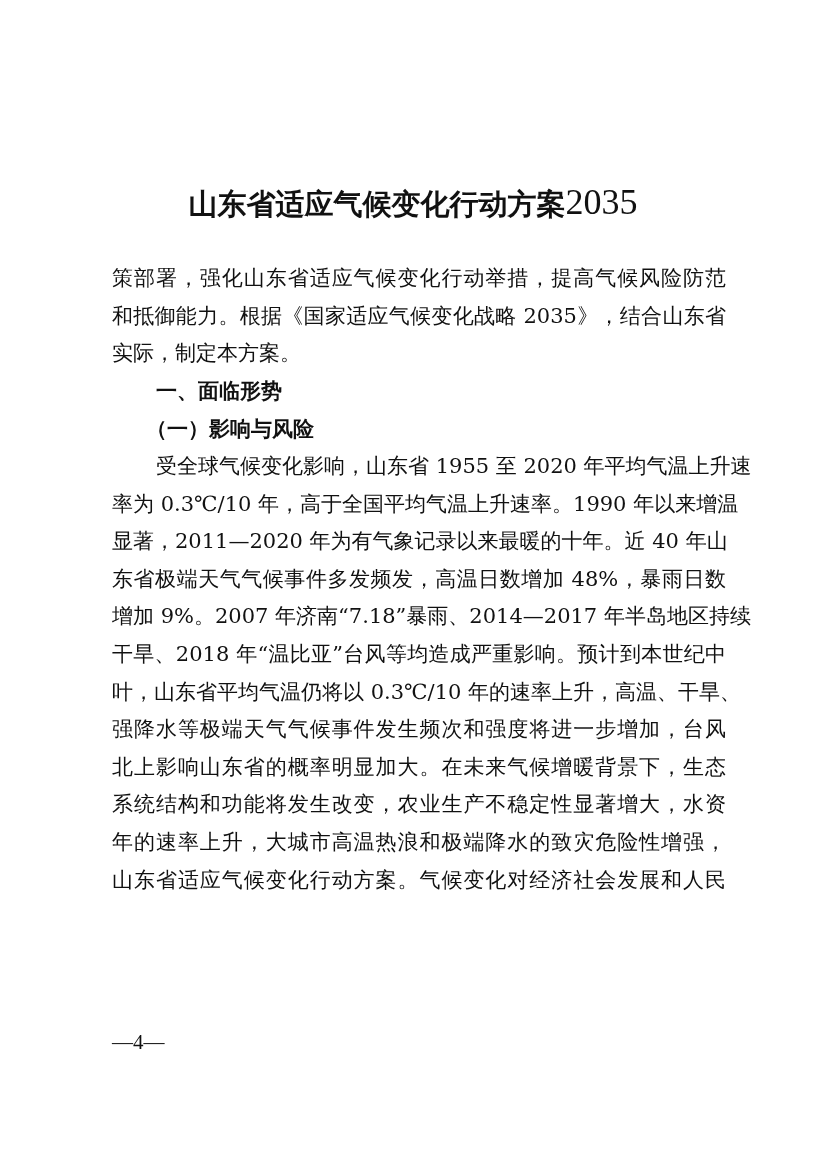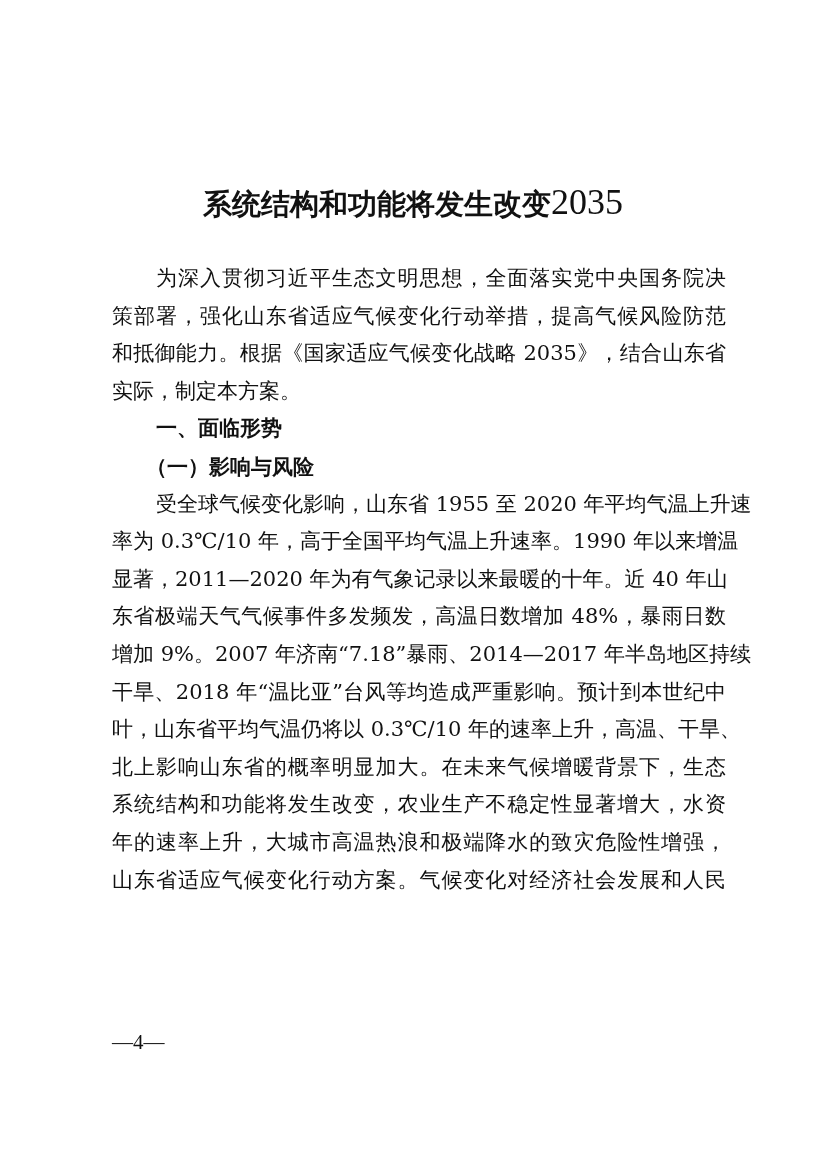--- a/index.html
+++ b/index.html
@@ -24,42 +24,42 @@
     .page-num {
       position: absolute; left: 112px; top: 1030px;
       font-family: "Liberation Serif", serif; font-size: 21px;
     }
   </style>
 </head>
 <body>
 
 <div class="page">
   <div class="title">
-    <span>系统结构和功能将发生改变</span><span class="num">2035</span>
+    <span>山东省适应气候变化行动方案</span><span class="num">2035</span>
   </div>
 
   <div class="body">
     <div>
-      <span class="line indent">为深入贯彻习近平生态文明思想，全面落实党中央国务院决</span>
       <span class="line">策部署，强化山东省适应气候变化行动举措，提高气候风险防范</span>
       <span class="line">和抵御能力。根据《国家适应气候变化战略 2035》，结合山东省</span>
       <span class="line last">实际，制定本方案。</span>
     </div>
 
     <span class="line indent h1">一、面临形势</span>
     <span class="line h2" style="padding-left:34px;font-weight:bold;">（一）影响与风险</span>
 
     <div>
       <span class="line indent">受全球气候变化影响，山东省 1955 至 2020 年平均气温上升速</span>
       <span class="line">率为 0.3℃/10 年，高于全国平均气温上升速率。1990 年以来增温</span>
       <span class="line">显著，2011—2020 年为有气象记录以来最暖的十年。近 40 年山</span>
       <span class="line">东省极端天气气候事件多发频发，高温日数增加 48%，暴雨日数</span>
       <span class="line">增加 9%。2007 年济南“7.18”暴雨、2014—2017 年半岛地区持续</span>
       <span class="line">干旱、2018 年“温比亚”台风等均造成严重影响。预计到本世纪中</span>
       <span class="line">叶，山东省平均气温仍将以 0.3℃/10 年的速率上升，高温、干旱、</span>
+      <span class="line">强降水等极端天气气候事件发生频次和强度将进一步增加，台风</span>
       <span class="line">北上影响山东省的概率明显加大。在未来气候增暖背景下，生态</span>
       <span class="line">系统结构和功能将发生改变，农业生产不稳定性显著增大，水资</span>
       <span class="line">年的速率上升，大城市高温热浪和极端降水的致灾危险性增强，</span>
       <span class="line">山东省适应气候变化行动方案。气候变化对经济社会发展和人民</span>
     </div>
   </div>
 
   <div class="page-num">—4—</div>
 </div>
 

